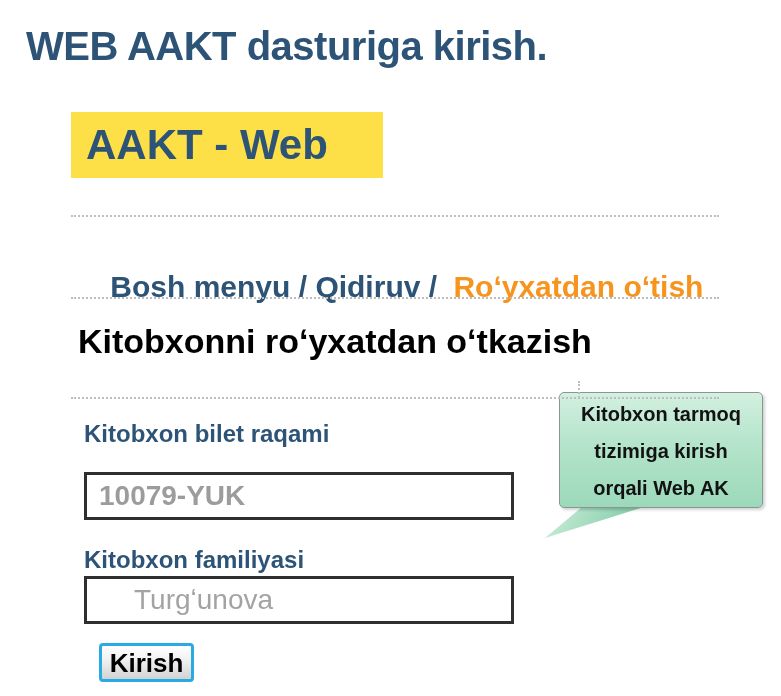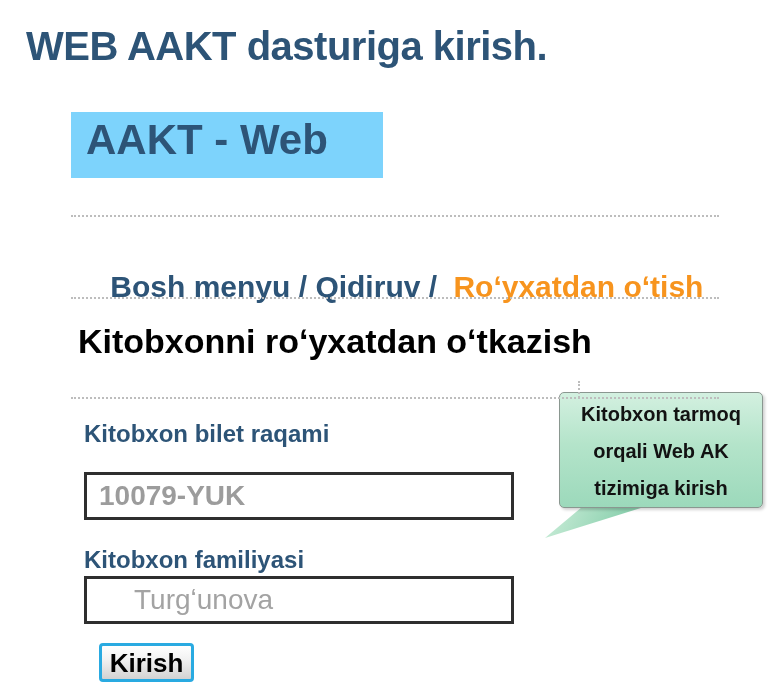--- a/index.html
+++ b/index.html
@@ -7,21 +7,21 @@
   .page {
     position:relative; width:781px; height:696px; background:#ffffff;
     font-family:"Liberation Sans", sans-serif; overflow:hidden;
   }
   .page-title {
     position:absolute; left:10px; top:8px;
     font-size:40px; font-weight:bold; color:#2d5477; letter-spacing:-0.5px;
   }
   .app-head {
     position:absolute; left:55px; top:96px; width:312px; height:66px;
-    background:#7dd3fc; display:flex; align-items:flex-start;
+    background:#fde047; display:flex; align-items:center;
   }
   .app-head span {
     padding-left:11px; font-size:42px; font-weight:bold; color:#2d5477;
   }
   .dots {
     position:absolute; left:55px; width:648px; height:0;
     border-top:2px dotted #bdbdbd;
   }
   .dots.l1 { top:199px; }
   .dots.l2 { top:281px; }
@@ -96,22 +96,22 @@
     <span class="crumb-links">Bosh menyu / Qidiruv / </span><span class="crumb-current">Roʻyxatdan oʻtish</span>
   </div>
 
   <div class="dots l2"></div>
 
   <div class="section-heading">Kitobxonni roʻyxatdan oʻtkazish</div>
 
   <div class="callout-tail"></div>
   <div class="callout">
     <div>Kitobxon tarmoq</div>
+    <div>tizimiga kirish</div>
     <div>orqali Web AK</div>
-    <div>tizimiga kirish</div>
   </div>
 
   <div class="dots l3"></div>
   <div class="tick"></div>
 
   <div class="field-label lbl1">Kitobxon bilet raqami</div>
   <input class="text-input inp1" type="text" value="10079-YUK" style="">
 
   <div class="field-label lbl2">Kitobxon familiyasi</div>
   <input class="text-input inp2" type="text" value="Turgʻunova" style="">

